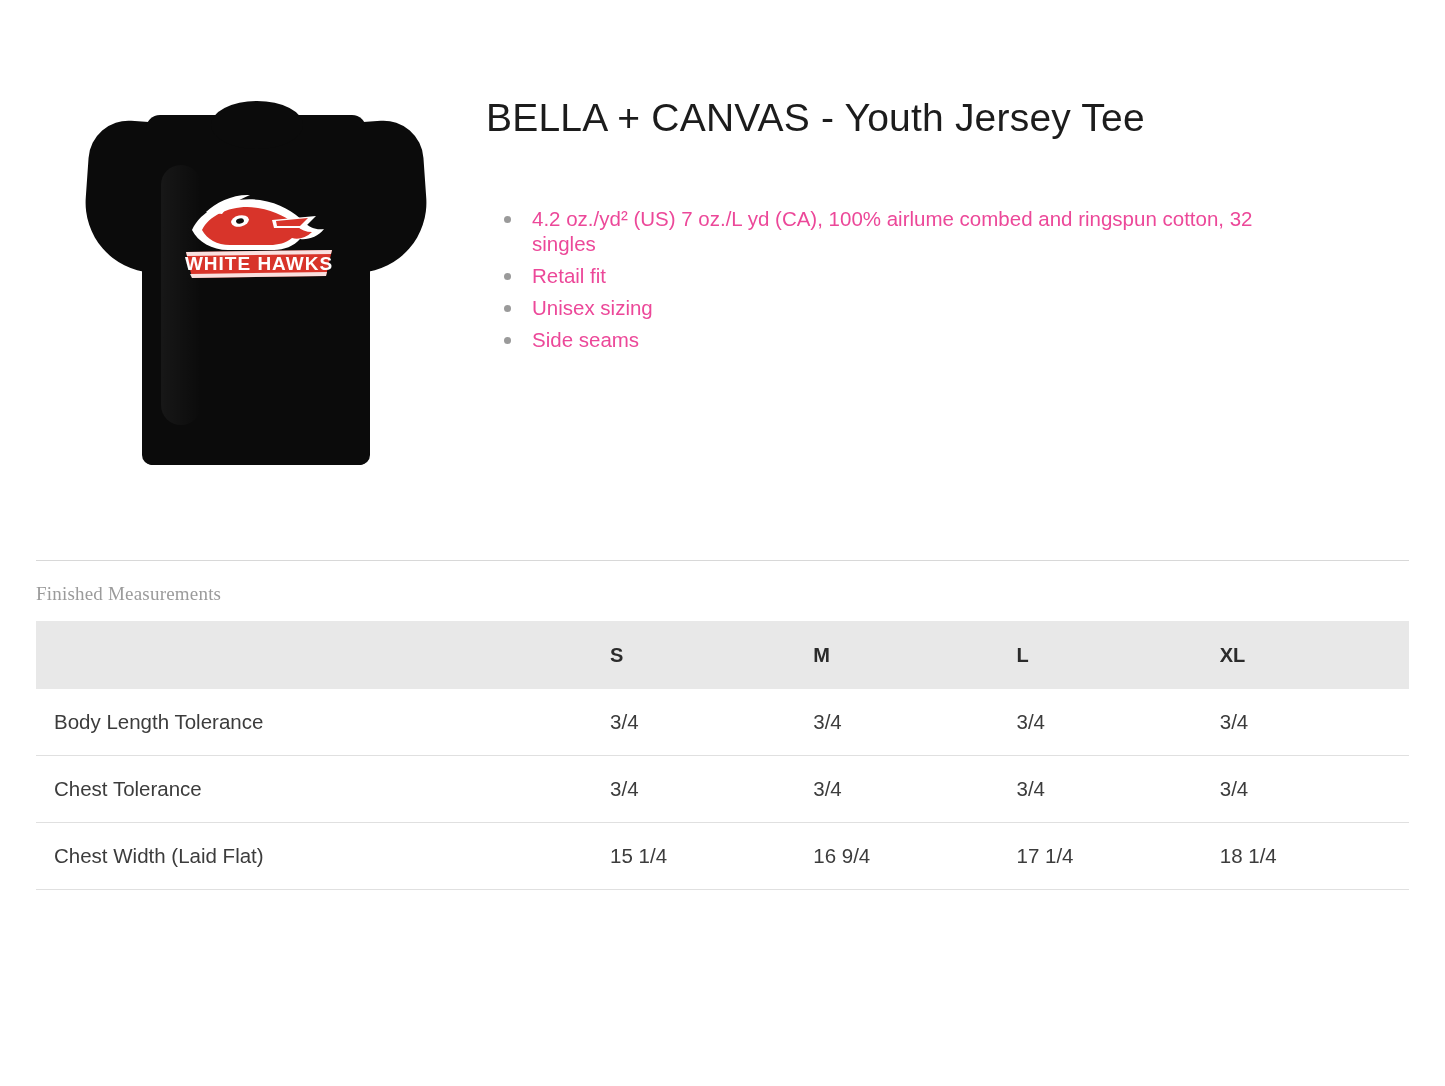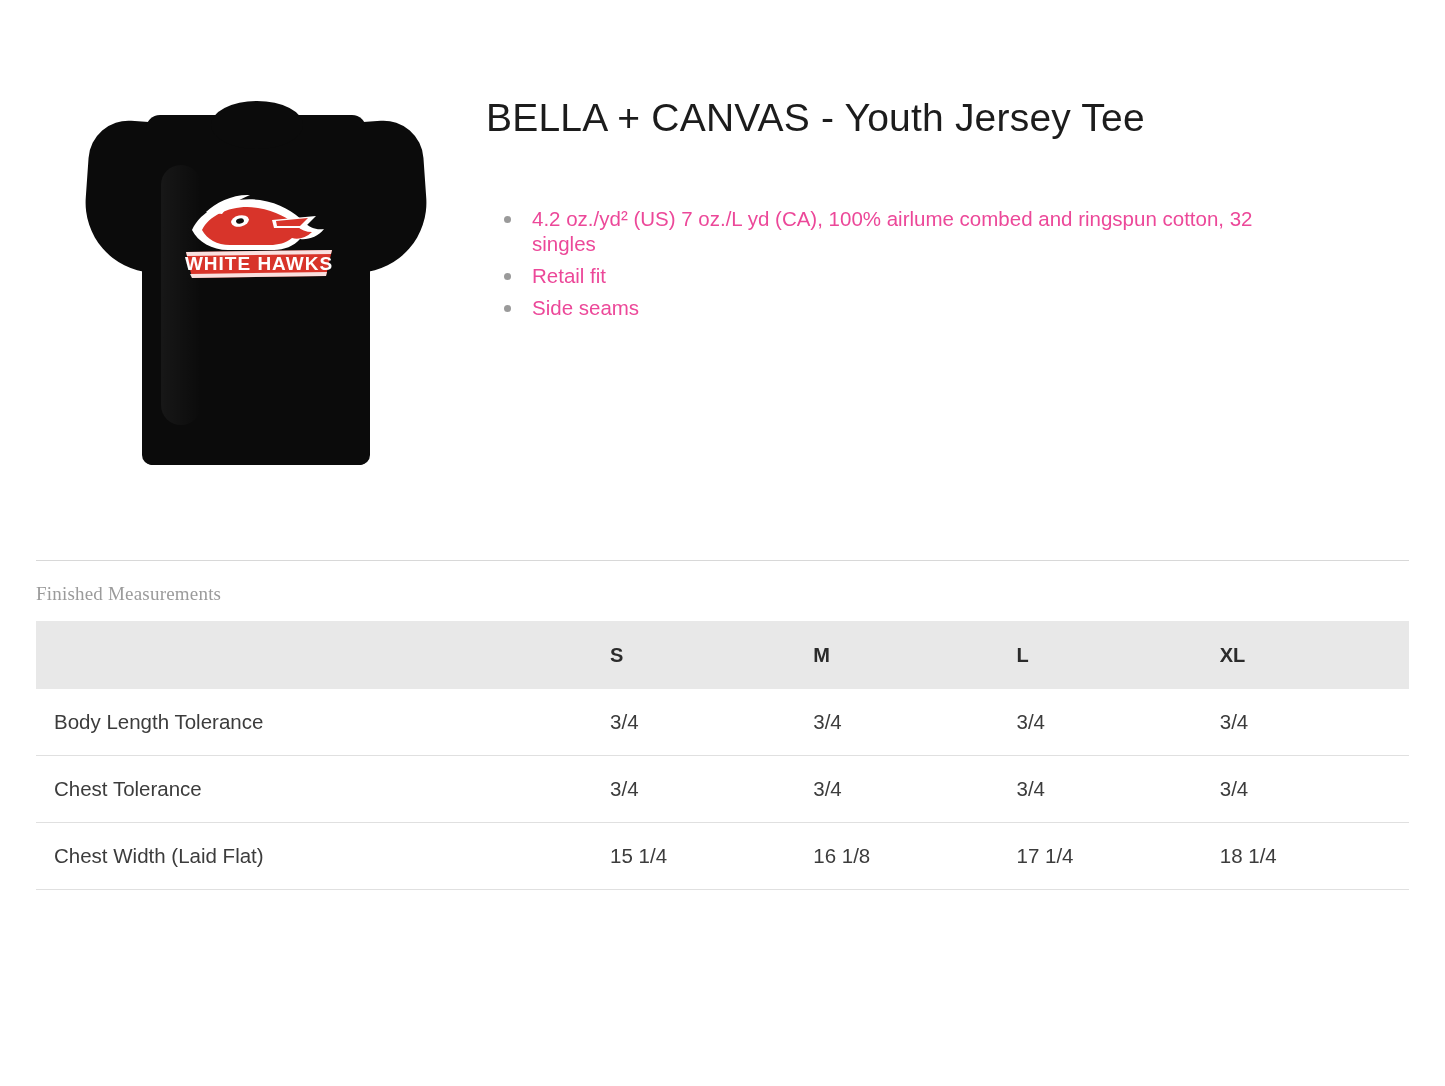--- a/index.html
+++ b/index.html
@@ -274,20 +274,21 @@
           </svg>
         </div>
       </div>
     </div>
 
     <div class="info-col">
       <h1 class="product-title">BELLA + CANVAS - Youth Jersey Tee</h1>
       <ul class="features">
         <li>4.2 oz./yd² (US) 7 oz./L yd (CA), 100% airlume combed and ringspun cotton, 32 singles</li>
         <li>Retail fit</li>
+        <li>Unisex sizing</li>
         <li>Side seams</li>
       </ul>
     </div>
   </div>
 
   <div class="divider"></div>
 
   <div class="measure-title">Finished Measurements</div>
 
   <table class="sizes">
@@ -311,20 +312,20 @@
       <tr>
         <td class="label-col">Chest Tolerance</td>
         <td class="size-col">3/4</td>
         <td class="size-col">3/4</td>
         <td class="size-col">3/4</td>
         <td class="size-col">3/4</td>
       </tr>
       <tr>
         <td class="label-col">Chest Width (Laid Flat)</td>
         <td class="size-col">15 1/4</td>
-        <td class="size-col">16 1/8</td>
+        <td class="size-col">16 9/4</td>
         <td class="size-col">17 1/4</td>
         <td class="size-col">18 1/4</td>
       </tr>
     </tbody>
   </table>
 
 </div>
 
 </body></html>

